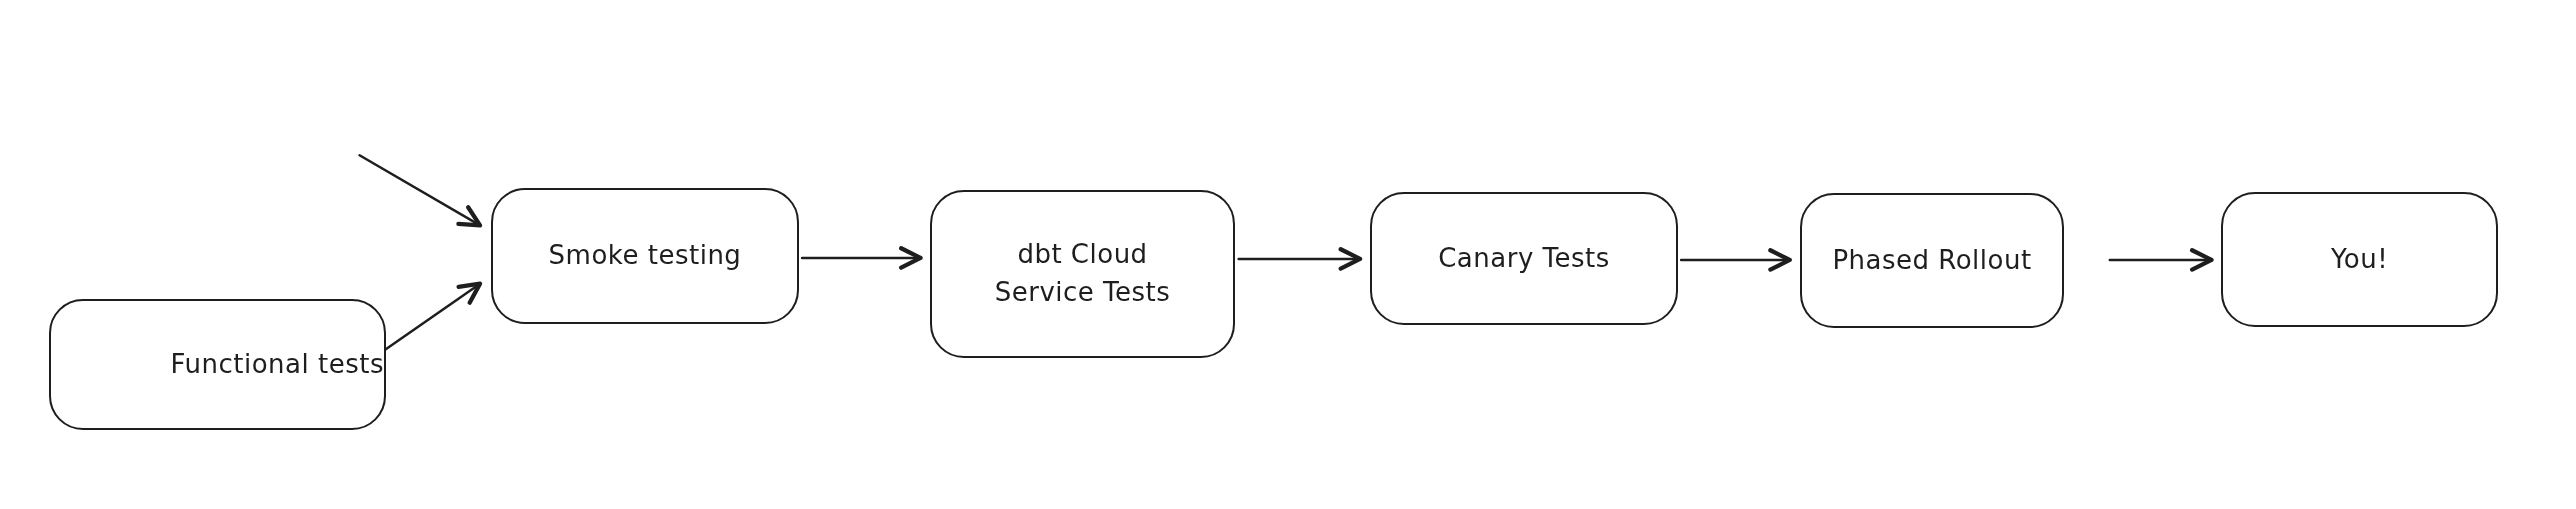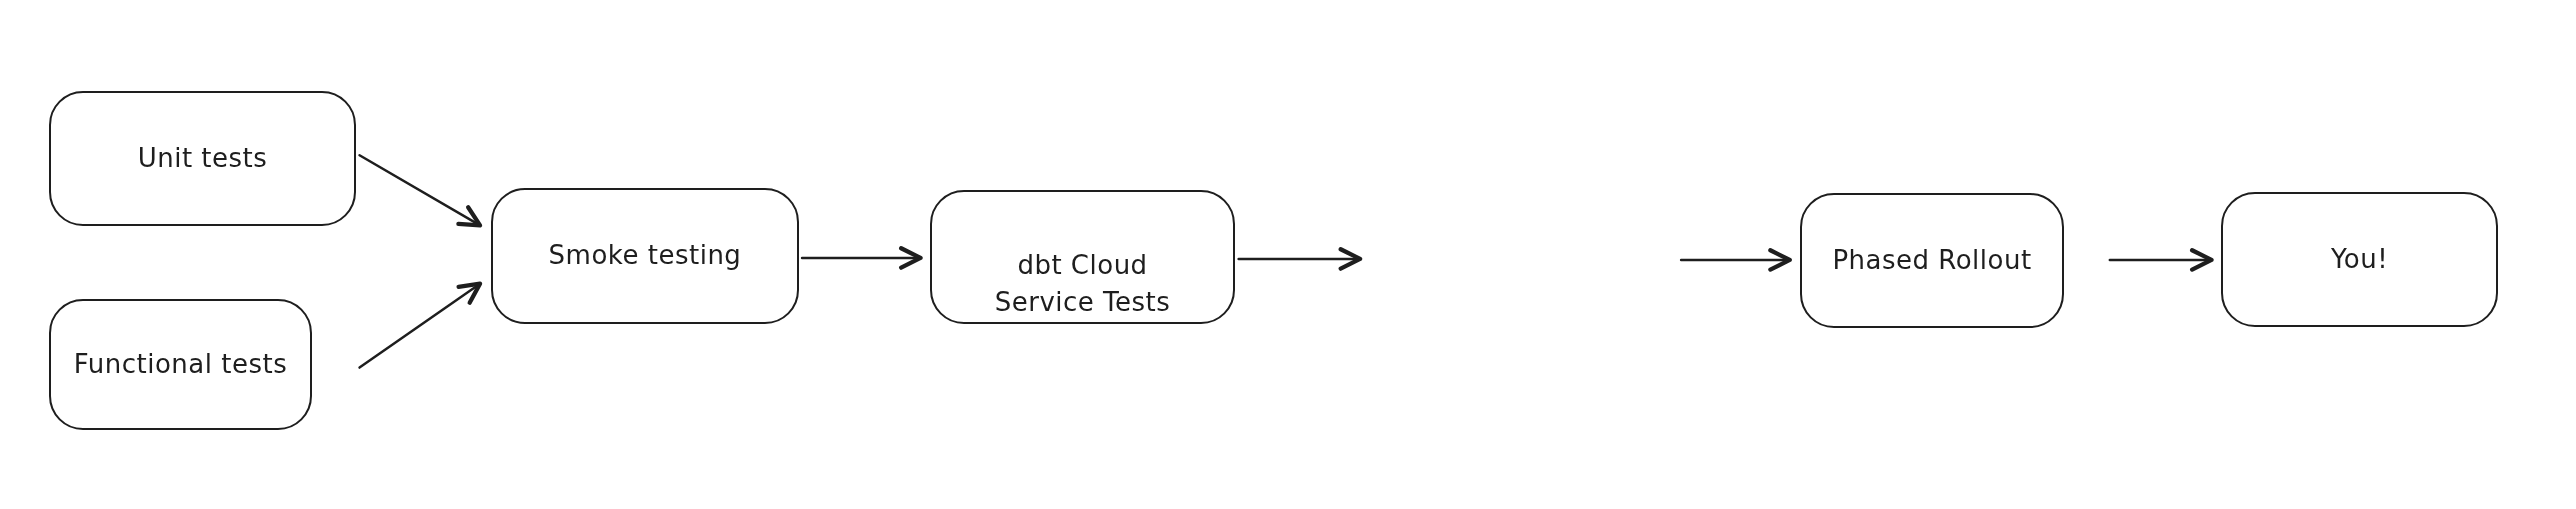--- a/index.html
+++ b/index.html
@@ -41,23 +41,23 @@
     pointer-events: none;
   }
   .edge {
     stroke: currentColor;
     stroke-width: 2.5;
     stroke-linecap: round;
     fill: none;
   }
   
   #n-unit      { left:   49px; top:  91px; width: 307px; height: 135px; }
-  #n-func      { left:   49px; top: 299px; width: 263px; height: 131px; }
+  #n-func      { left:   49px; top: 299px; width: 337px; height: 131px; justify-content: flex-end; }
   #n-smoke     { left:  491px; top: 188px; width: 308px; height: 136px; }
-  #n-dbt       { left:  930px; top: 190px; width: 305px; height: 134px; align-items: flex-end; }
+  #n-dbt       { left:  930px; top: 190px; width: 305px; height: 168px; }
   #n-canary    { left: 1370px; top: 192px; width: 308px; height: 133px; }
   #n-phased    { left: 1800px; top: 193px; width: 264px; height: 135px; }
   #n-you       { left: 2221px; top: 192px; width: 277px; height: 135px; }
 </style>
 </head>
 <body>
 
 <div class="canvas">
 
   <svg class="arrow-layer" viewBox="0 0 2608 516" xmlns="http://www.w3.org/2000/svg">
@@ -67,37 +67,37 @@
       </marker>
     </defs>
     <line class="edge" x1="364" y1="157" x2="486" y2="228" marker-end="url(#arrowhead)"></line>
     <line class="edge" x1="364" y1="372" x2="486" y2="287" marker-end="url(#arrowhead)"></line>
     <line class="edge" x1="812" y1="261" x2="932" y2="261" marker-end="url(#arrowhead)"></line>
     <line class="edge" x1="1254" y1="262" x2="1377" y2="262" marker-end="url(#arrowhead)"></line>
     <line class="edge" x1="1702" y1="263" x2="1812" y2="263" marker-end="url(#arrowhead)"></line>
     <line class="edge" x1="2136" y1="263" x2="2239" y2="263" marker-end="url(#arrowhead)"></line>
   </svg>
 
-  <div class="node" id="n-unit">
-    <span>Unit tests</span>
-  </div>
 
   <div class="node" id="n-func">
     <span>Functional tests</span>
   </div>
 
   <div class="node" id="n-smoke">
     <span>Smoke testing</span>
   </div>
 
   <div class="node" id="n-dbt">
     <span>dbt Cloud
 Service Tests</span>
   </div>
 
+  <div class="node" id="n-canary">
+    <span>Canary Tests</span>
+  </div>
 
   <div class="node" id="n-phased">
     <span>Phased Rollout</span>
   </div>
 
   <div class="node" id="n-you">
     <span>You!</span>
   </div>
 
 </div>

